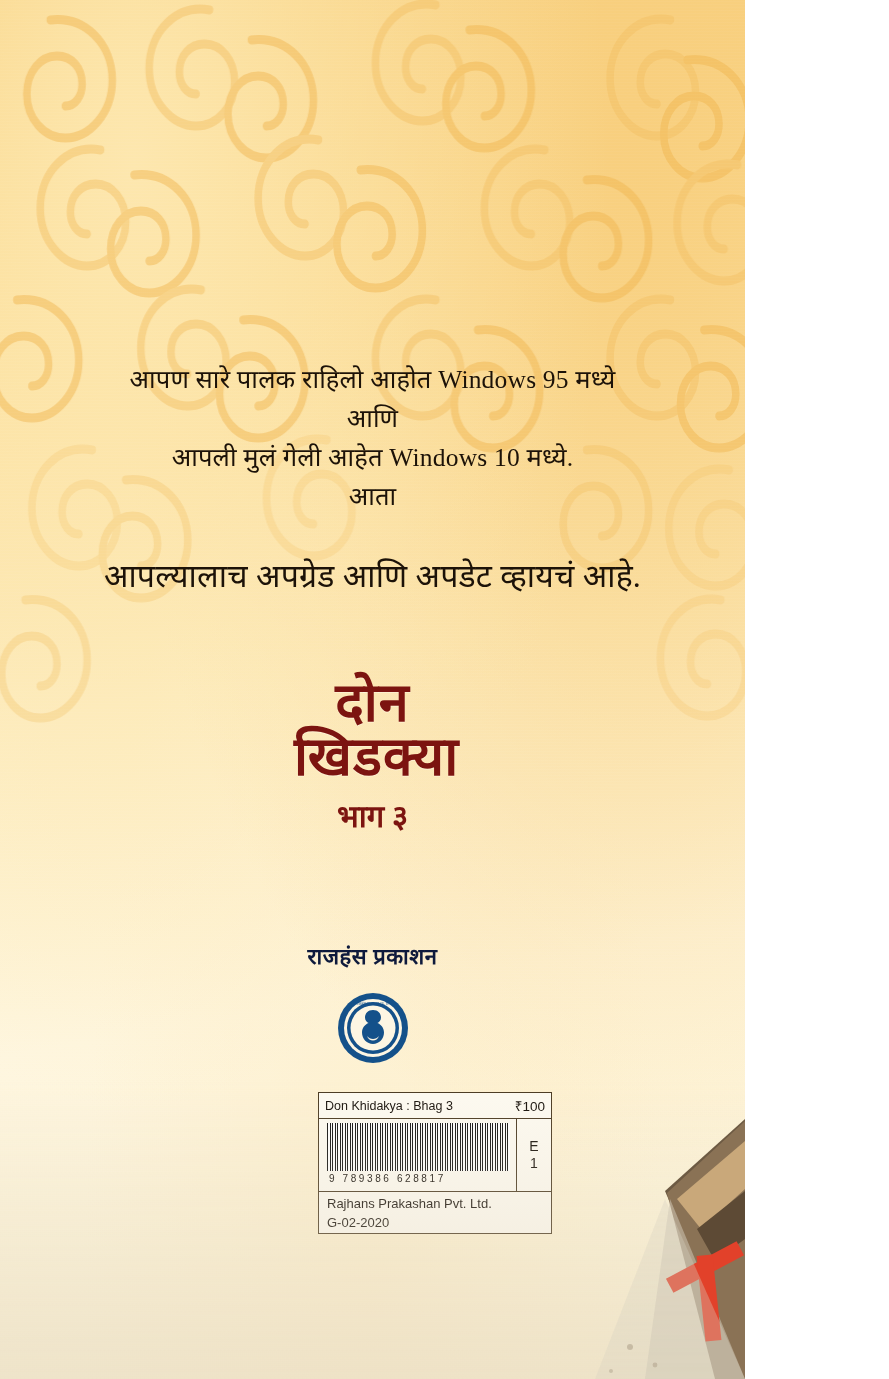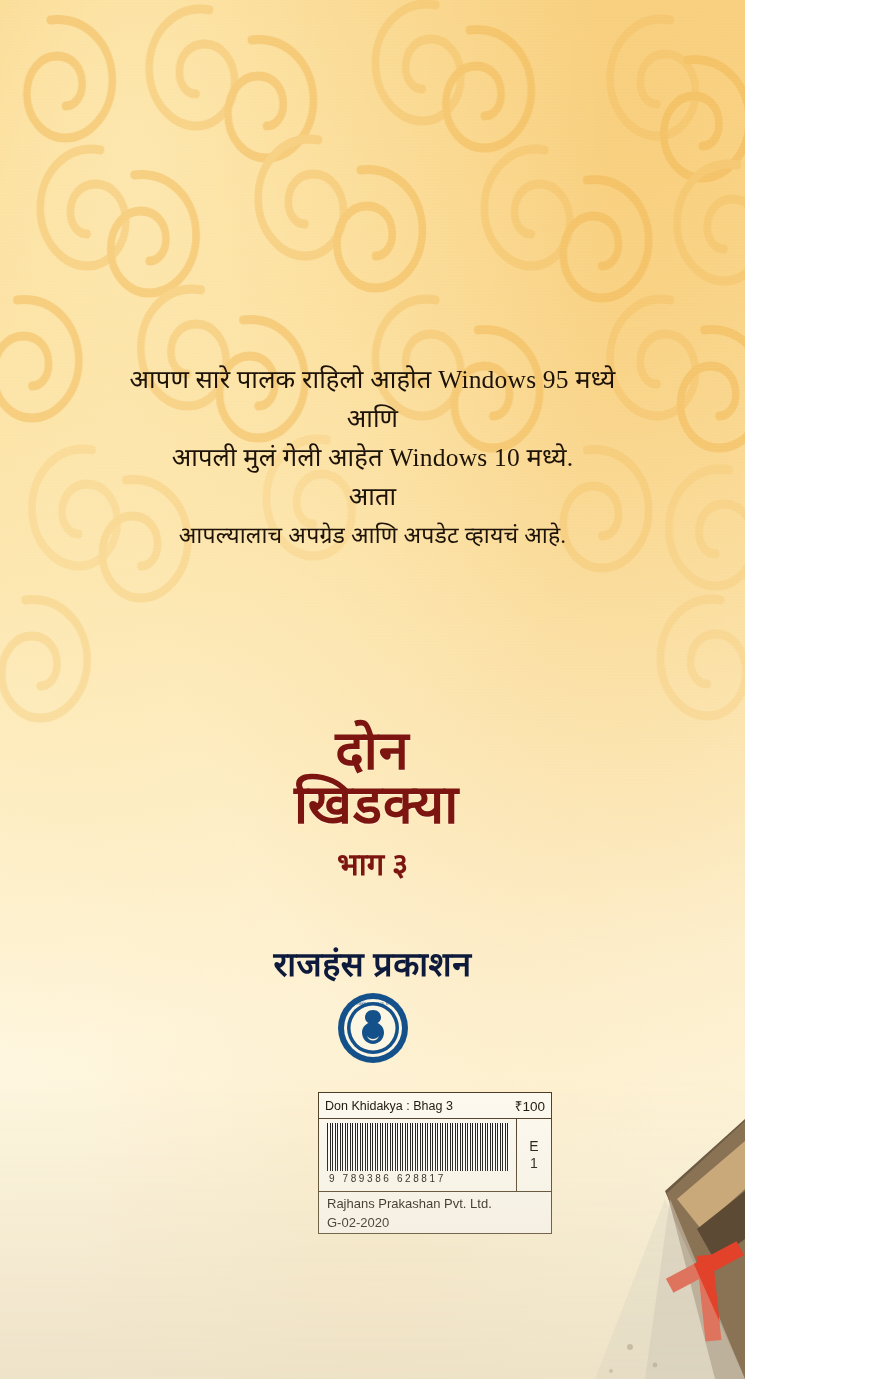--- a/index.html
+++ b/index.html
@@ -49,29 +49,28 @@
     text-align: center;
     color: #1c1208;
     font-family: "Liberation Serif", serif;
     font-size: 25.5px;
     line-height: 39px;
     letter-spacing: 0.2px;
     padding: 0 80px;
     box-sizing: border-box;
   }
   .blurb .line { display: block; white-space: nowrap; }
-  .blurb .line.small { font-size: 23px; }
+  .blurb .line.small { font-size: 32px; margin-top: 41px; }
 
   
   .title-block {
     position: absolute;
     left: 0; right: 0;
     top: 678px;
     text-align: center;
-    margin-top: 48px;
   }
   .title-main {
     font-family: "Liberation Serif", serif;
     color: #7c1410;
     font-weight: bold;
     font-size: 54px;
     line-height: 50px;
     letter-spacing: 1px;
     text-shadow: 0 1px 0 rgba(255,255,255,0.35);
   }
@@ -87,21 +86,21 @@
 
   
   .publisher {
     position: absolute;
     left: 0; right: 0;
     top: 940px;
     text-align: center;
     font-family: "Liberation Serif", serif;
     color: #0e1a3c;
     font-weight: bold;
-    font-size: 34px;
+    font-size: 22px;
     letter-spacing: 0.5px;
   }
 
   .logo {
     position: absolute;
     left: 50%;
     transform: translateX(-50%);
     top: 992px;
     width: 72px;
     height: 72px;

